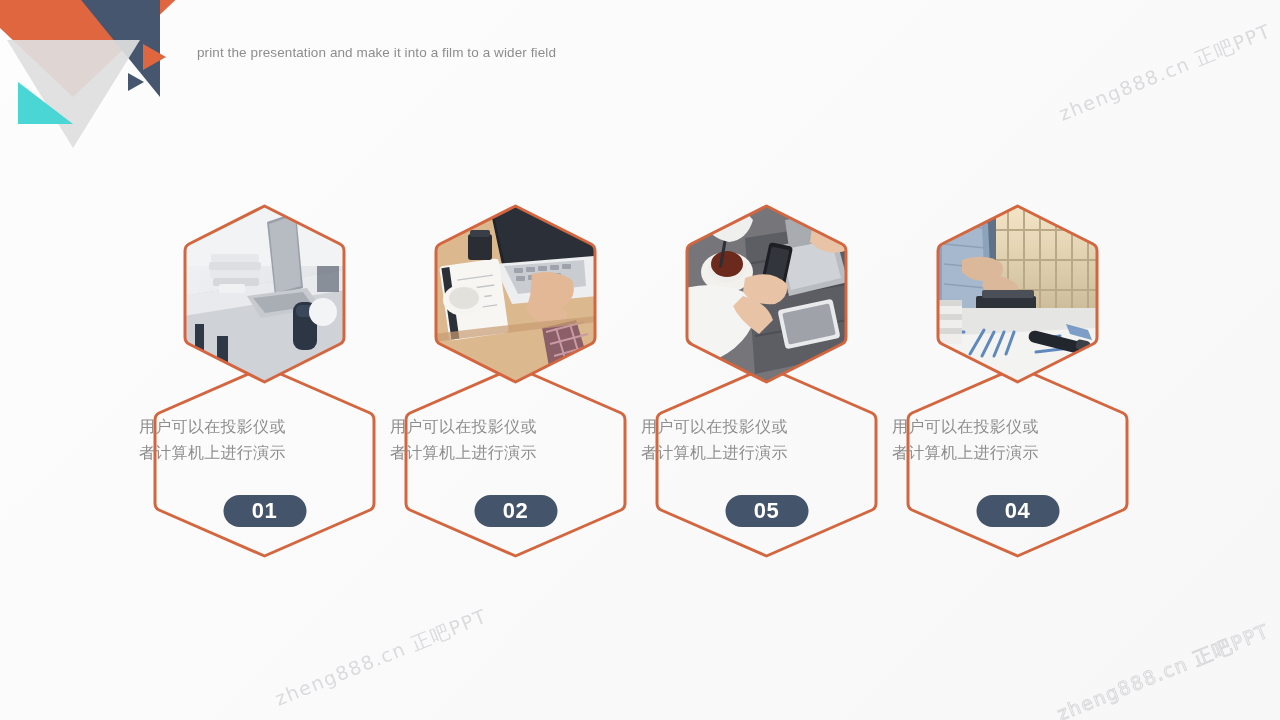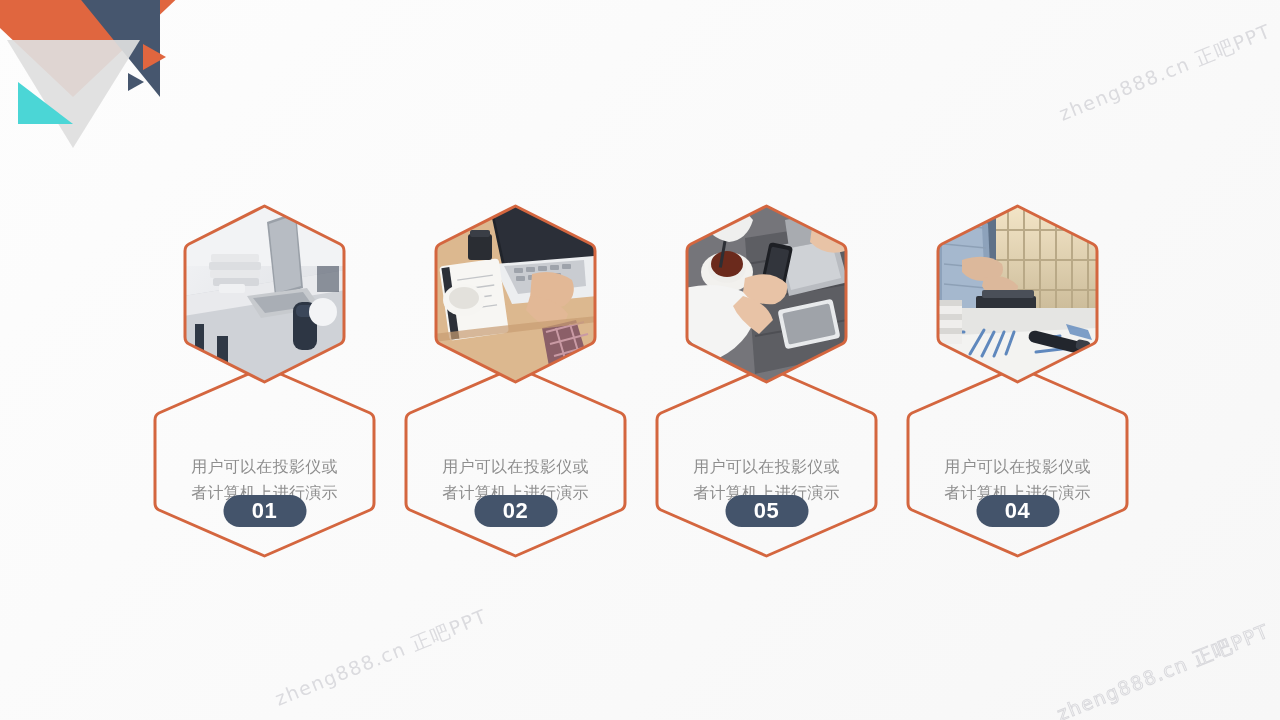--- a/index.html
+++ b/index.html
@@ -33,22 +33,22 @@
   .card:nth-child(4){ left:892px; }
 
   
   .hex-outline { position:absolute; left:12px; top:167px; width:227px; height:197px; }
   .hex-outline svg { display:block; }
 
   
   .hex-photo { position:absolute; left:44px; top:8px; width:163px; height:180px; }
 
   .card-text { position:absolute; left:0; top:218px; width:251px;
-               text-align:center; font-size:16px; line-height:1.62;
-               color:#8e8e8e; letter-spacing:.3px;margin-top:40px; }
+               text-align:left; font-size:16px; line-height:1.62;
+               color:#8e8e8e; letter-spacing:.3px; }
 
   .badge { position:absolute; left:50%; transform:translateX(-50%); top:299px;
            width:83px; height:32px; border-radius:16px; background:#44546B;
            color:#ffffff; font-size:22px; font-weight:bold; letter-spacing:.5px;
            display:flex; align-items:center; justify-content:center; }
 
   
   .wm { position:absolute; color:#c9c9cf; font-size:19px; letter-spacing:1.5px;
         white-space:nowrap; transform:rotate(-22deg); opacity:.62;
         pointer-events:none; font-family:"DejaVu Sans",sans-serif; }
@@ -74,20 +74,21 @@
 
       <polygon points="18,82 73,124 18,124" fill="#4BD6D6"></polygon>
 
       <polygon points="143,44 166,57 143,70" fill="#E0663F"></polygon>
 
       <polygon points="128,73 144,82 128,91" fill="#46566E"></polygon>
     </svg>
   </div>
 
   <div id="header">
+    <div id="slide-subtitle">print the presentation and make it into a film to a wider field</div>
   </div>
 
   <div id="cards">
 
     <div class="card">
       <div class="hex-outline">
         <svg width="227" height="197" viewBox="0 0 227 197">
           <path d="M 113.5 4 L 219 50 Q 223 52 223 57 L 223 140 Q 223 145 219 147
                    L 113.5 193 Q 113.5 193 113.5 193 L 8 147 Q 4 145 4 140 L 4 57
                    Q 4 52 8 50 Z" fill="none" stroke="#D4663F" stroke-width="3" stroke-linejoin="round"></path>

